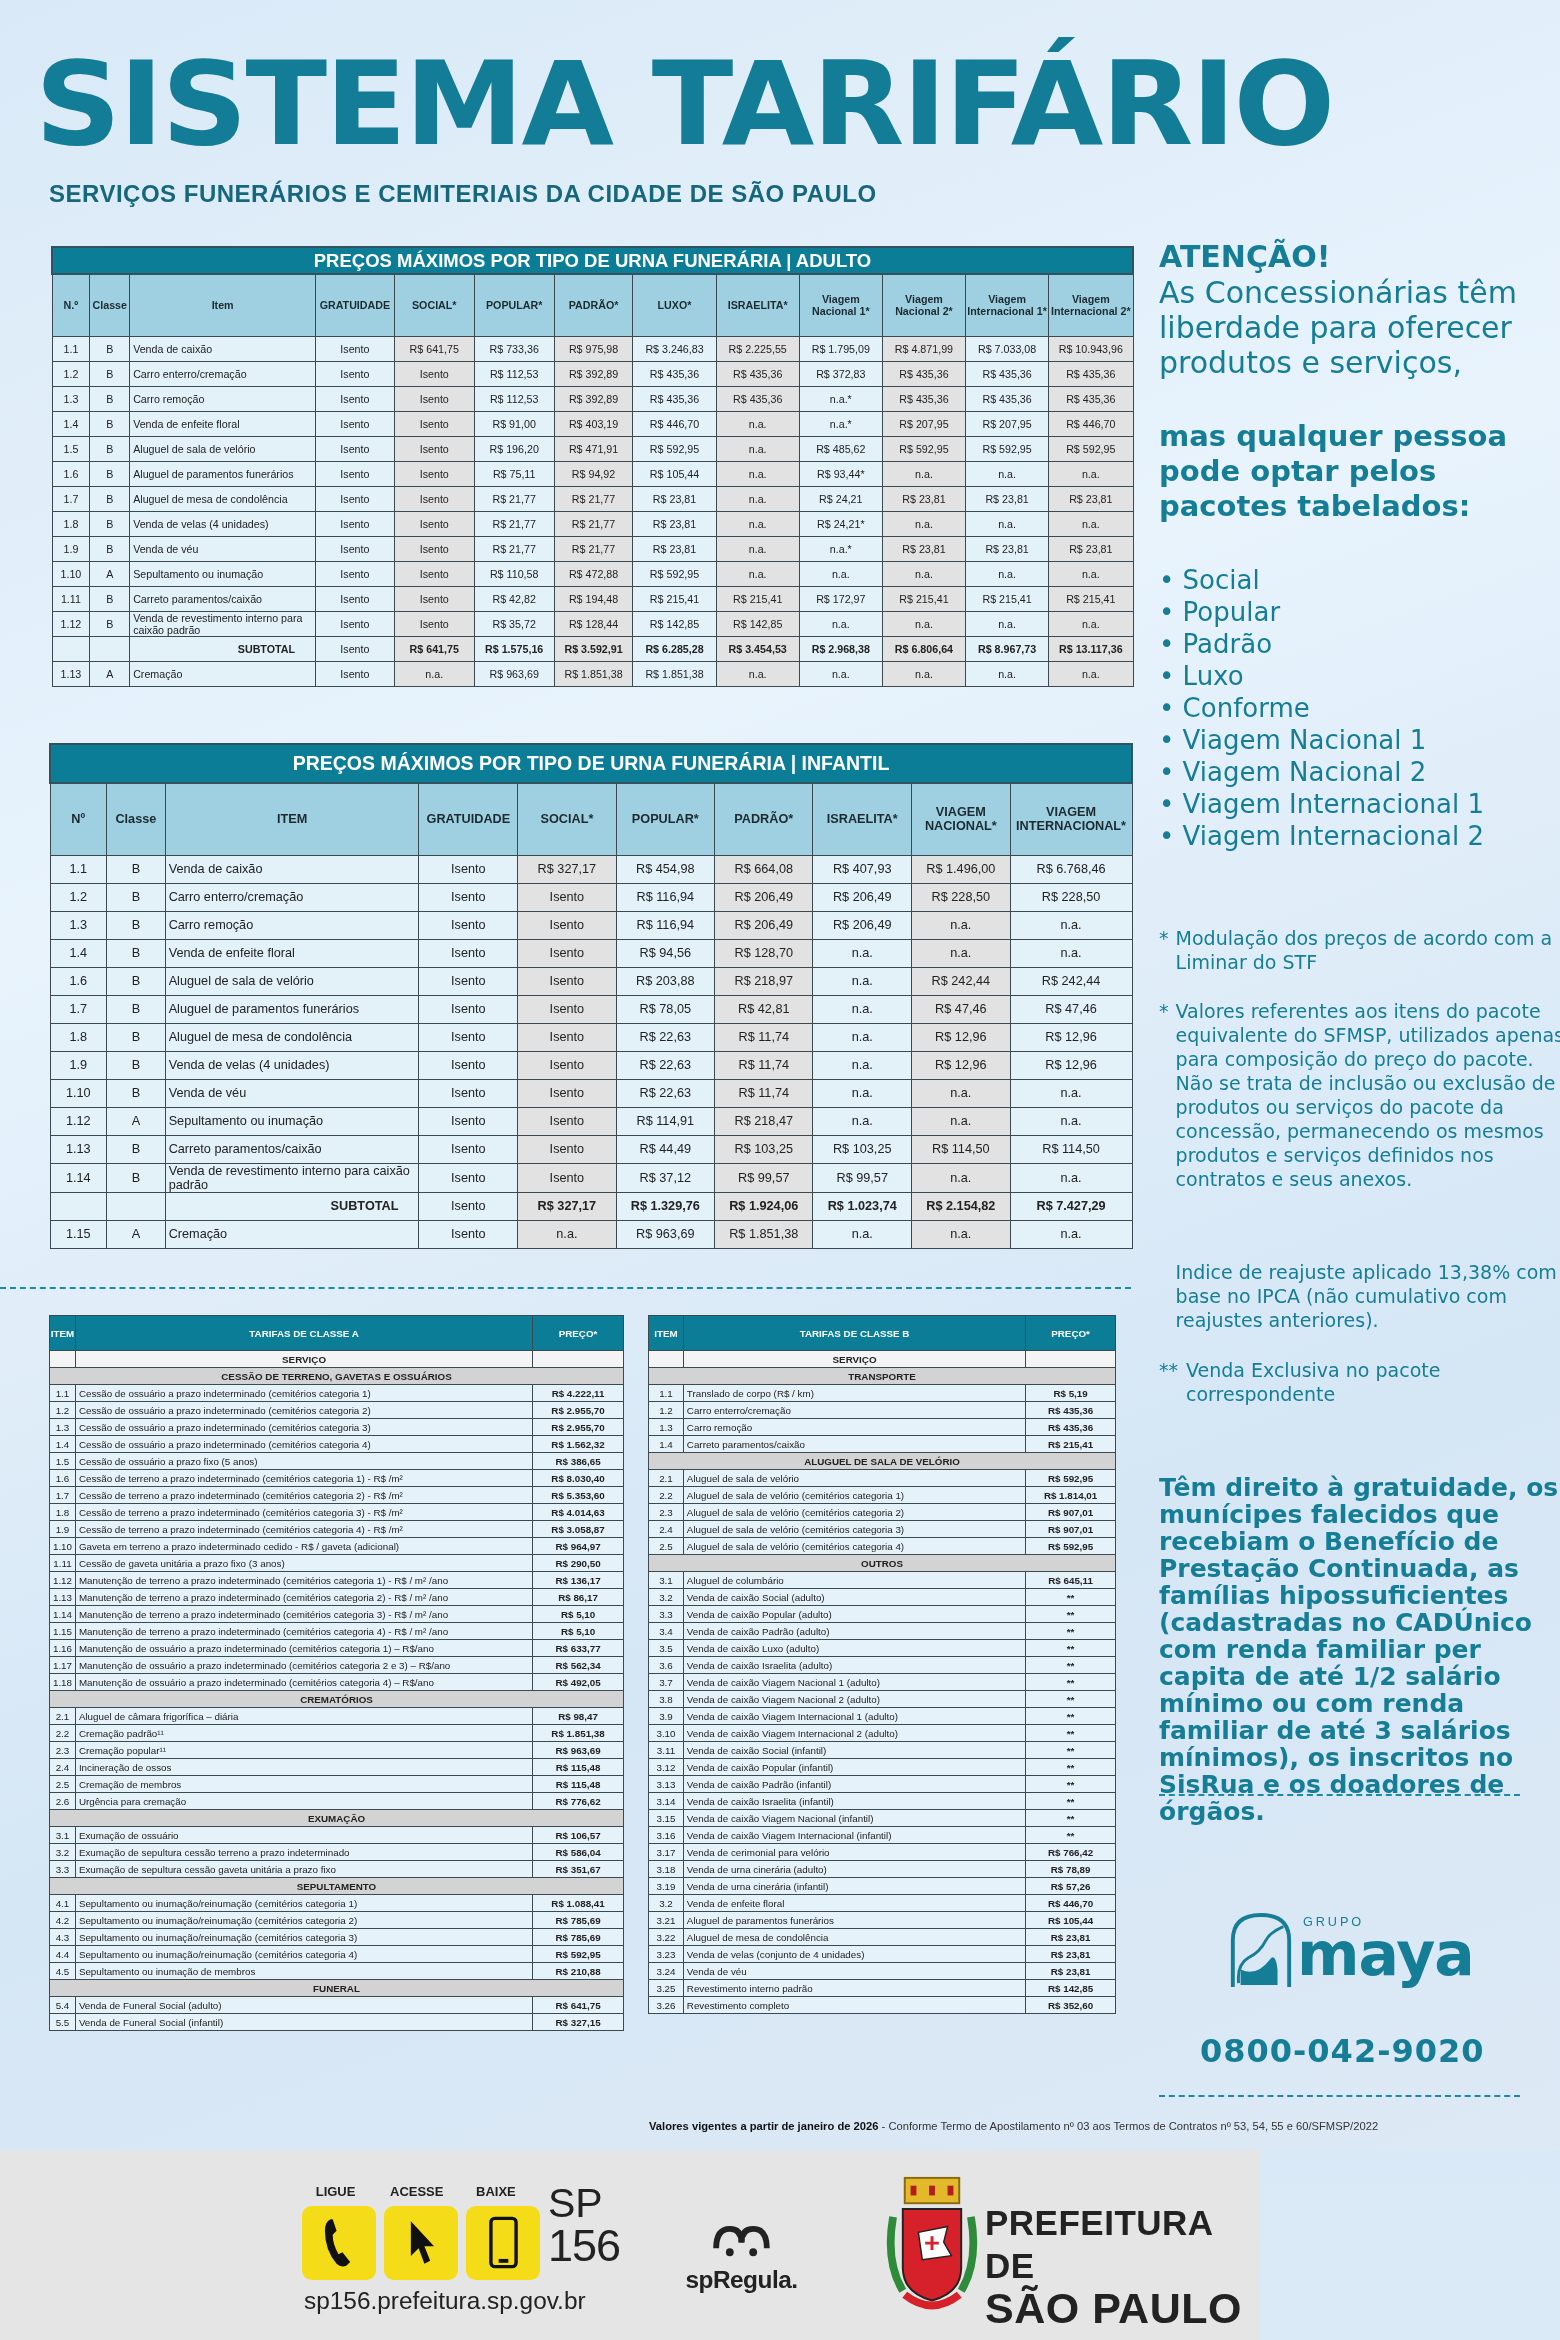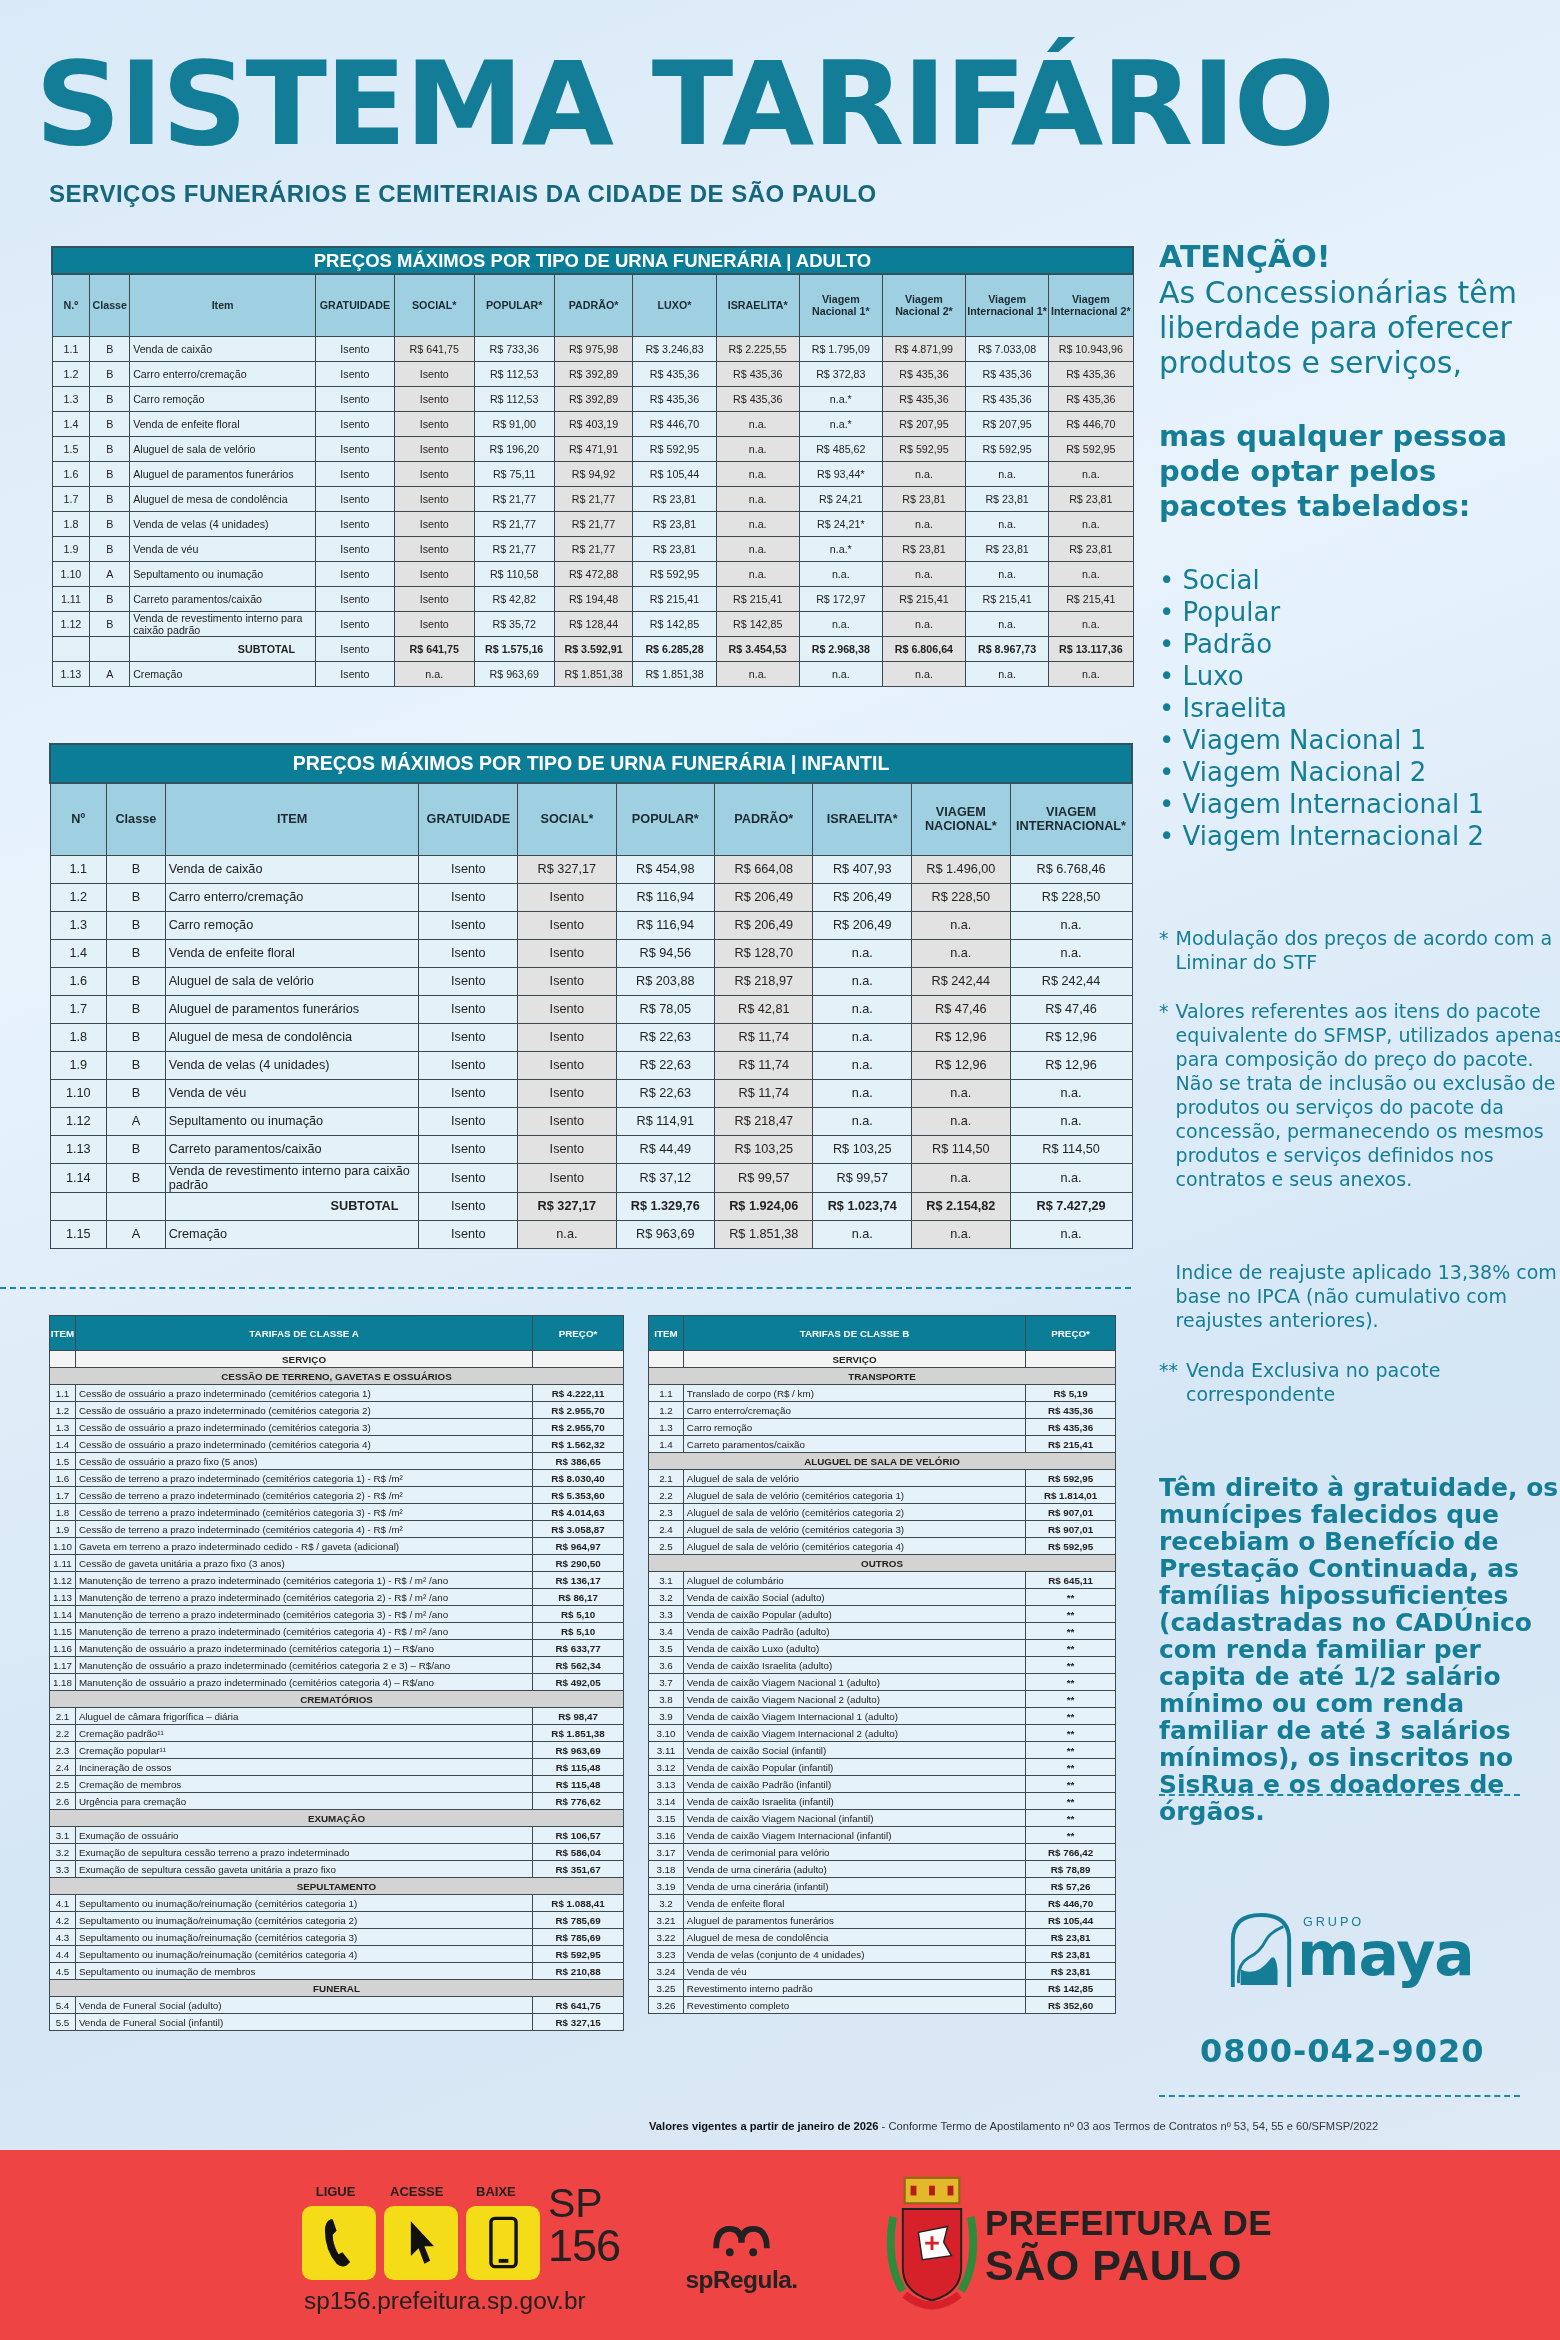--- a/index.html
+++ b/index.html
@@ -45,21 +45,21 @@
 .att-b{top:419px;font-size:29px;font-weight:bold;line-height:35px;width:400px}
 .pk{top:564px;font-size:26px;line-height:32px;list-style:none}
 .pk li::before{content:"• "}
 .fn{font-size:19px;line-height:24px;width:410px}
 .fn .st{position:absolute;left:0}
 .fn .tx{padding-left:16.6px}
 .grat{top:1474px;font-size:25px;font-weight:bold;line-height:27px;width:410px}
 .sdash{position:absolute;left:1159px;width:361px;border-top:2.9px dashed #1a8aa6;height:0}
 .maya{position:absolute;left:1227px;top:1911px;width:234px;height:78px}
 .phone{position:absolute;left:1200px;top:2032px;font-family:"DejaVu Sans",sans-serif;font-weight:bold;font-size:32px;color:#157d95;letter-spacing:1px}
-.footer{position:absolute;left:0;top:2150px;width:1560px;height:190px;background:#ef4444}
+.footer{position:absolute;left:0;top:2150px;width:1260px;height:190px;background:#e5e5e5}
 .sp156{position:absolute;left:302px;top:2185px}
 .lbls{position:absolute;top:0;left:0;width:224px;font-size:13px;font-weight:bold;color:#222}
 .lbls span{position:absolute}
 .ybox{position:absolute;top:21.5px;width:74px;height:74px;background:#f4dd18;border-radius:9.8px;display:flex;align-items:center;justify-content:center}
 .sp-txt{position:absolute;left:246px;top:0px;font-size:41px;line-height:39px;color:#222}
 .sp-156{position:absolute;left:246px;top:37px;font-size:45px;font-weight:normal;line-height:49px;color:#222;letter-spacing:-1px}
 .sp-url{position:absolute;left:2px;top:103px;font-size:24.4px;color:#222;white-space:nowrap}
 .spreg{position:absolute;left:683px;top:2228px;width:117px;text-align:center}
 .spreg .lb{font-size:24.4px;font-weight:bold;color:#222;letter-spacing:-0.5px}
 .pref{position:absolute;left:883px;top:2175px}
@@ -944,21 +944,21 @@
   <div class="note-foot"><b>Valores vigentes a partir de janeiro de 2026</b><span> - Conforme Termo de Apostilamento nº 03 aos Termos de Contratos nº 53, 54, 55 e 60/SFMSP/2022</span></div>
 
   <div class="side att-h">ATENÇÃO!</div>
   <div class="side att-t">As Concessionárias têm liberdade para oferecer produtos e serviços,</div>
   <div class="side att-b">mas qualquer pessoa pode optar pelos pacotes tabelados:</div>
   <ul class="side pk" id="pk-list">
       <li>Social</li>
       <li>Popular</li>
       <li>Padrão</li>
       <li>Luxo</li>
-      <li>Israelita</li>
+      <li>Conforme</li>
       <li>Viagem Nacional 1</li>
       <li>Viagem Nacional 2</li>
       <li>Viagem Internacional 1</li>
       <li>Viagem Internacional 2</li>
     </ul>
 
   <div class="side fn" style="top:926px">
       <span class="st">*</span>
       <div class="tx">Modulação dos preços de acordo com a Liminar do STF</div>
     </div>

